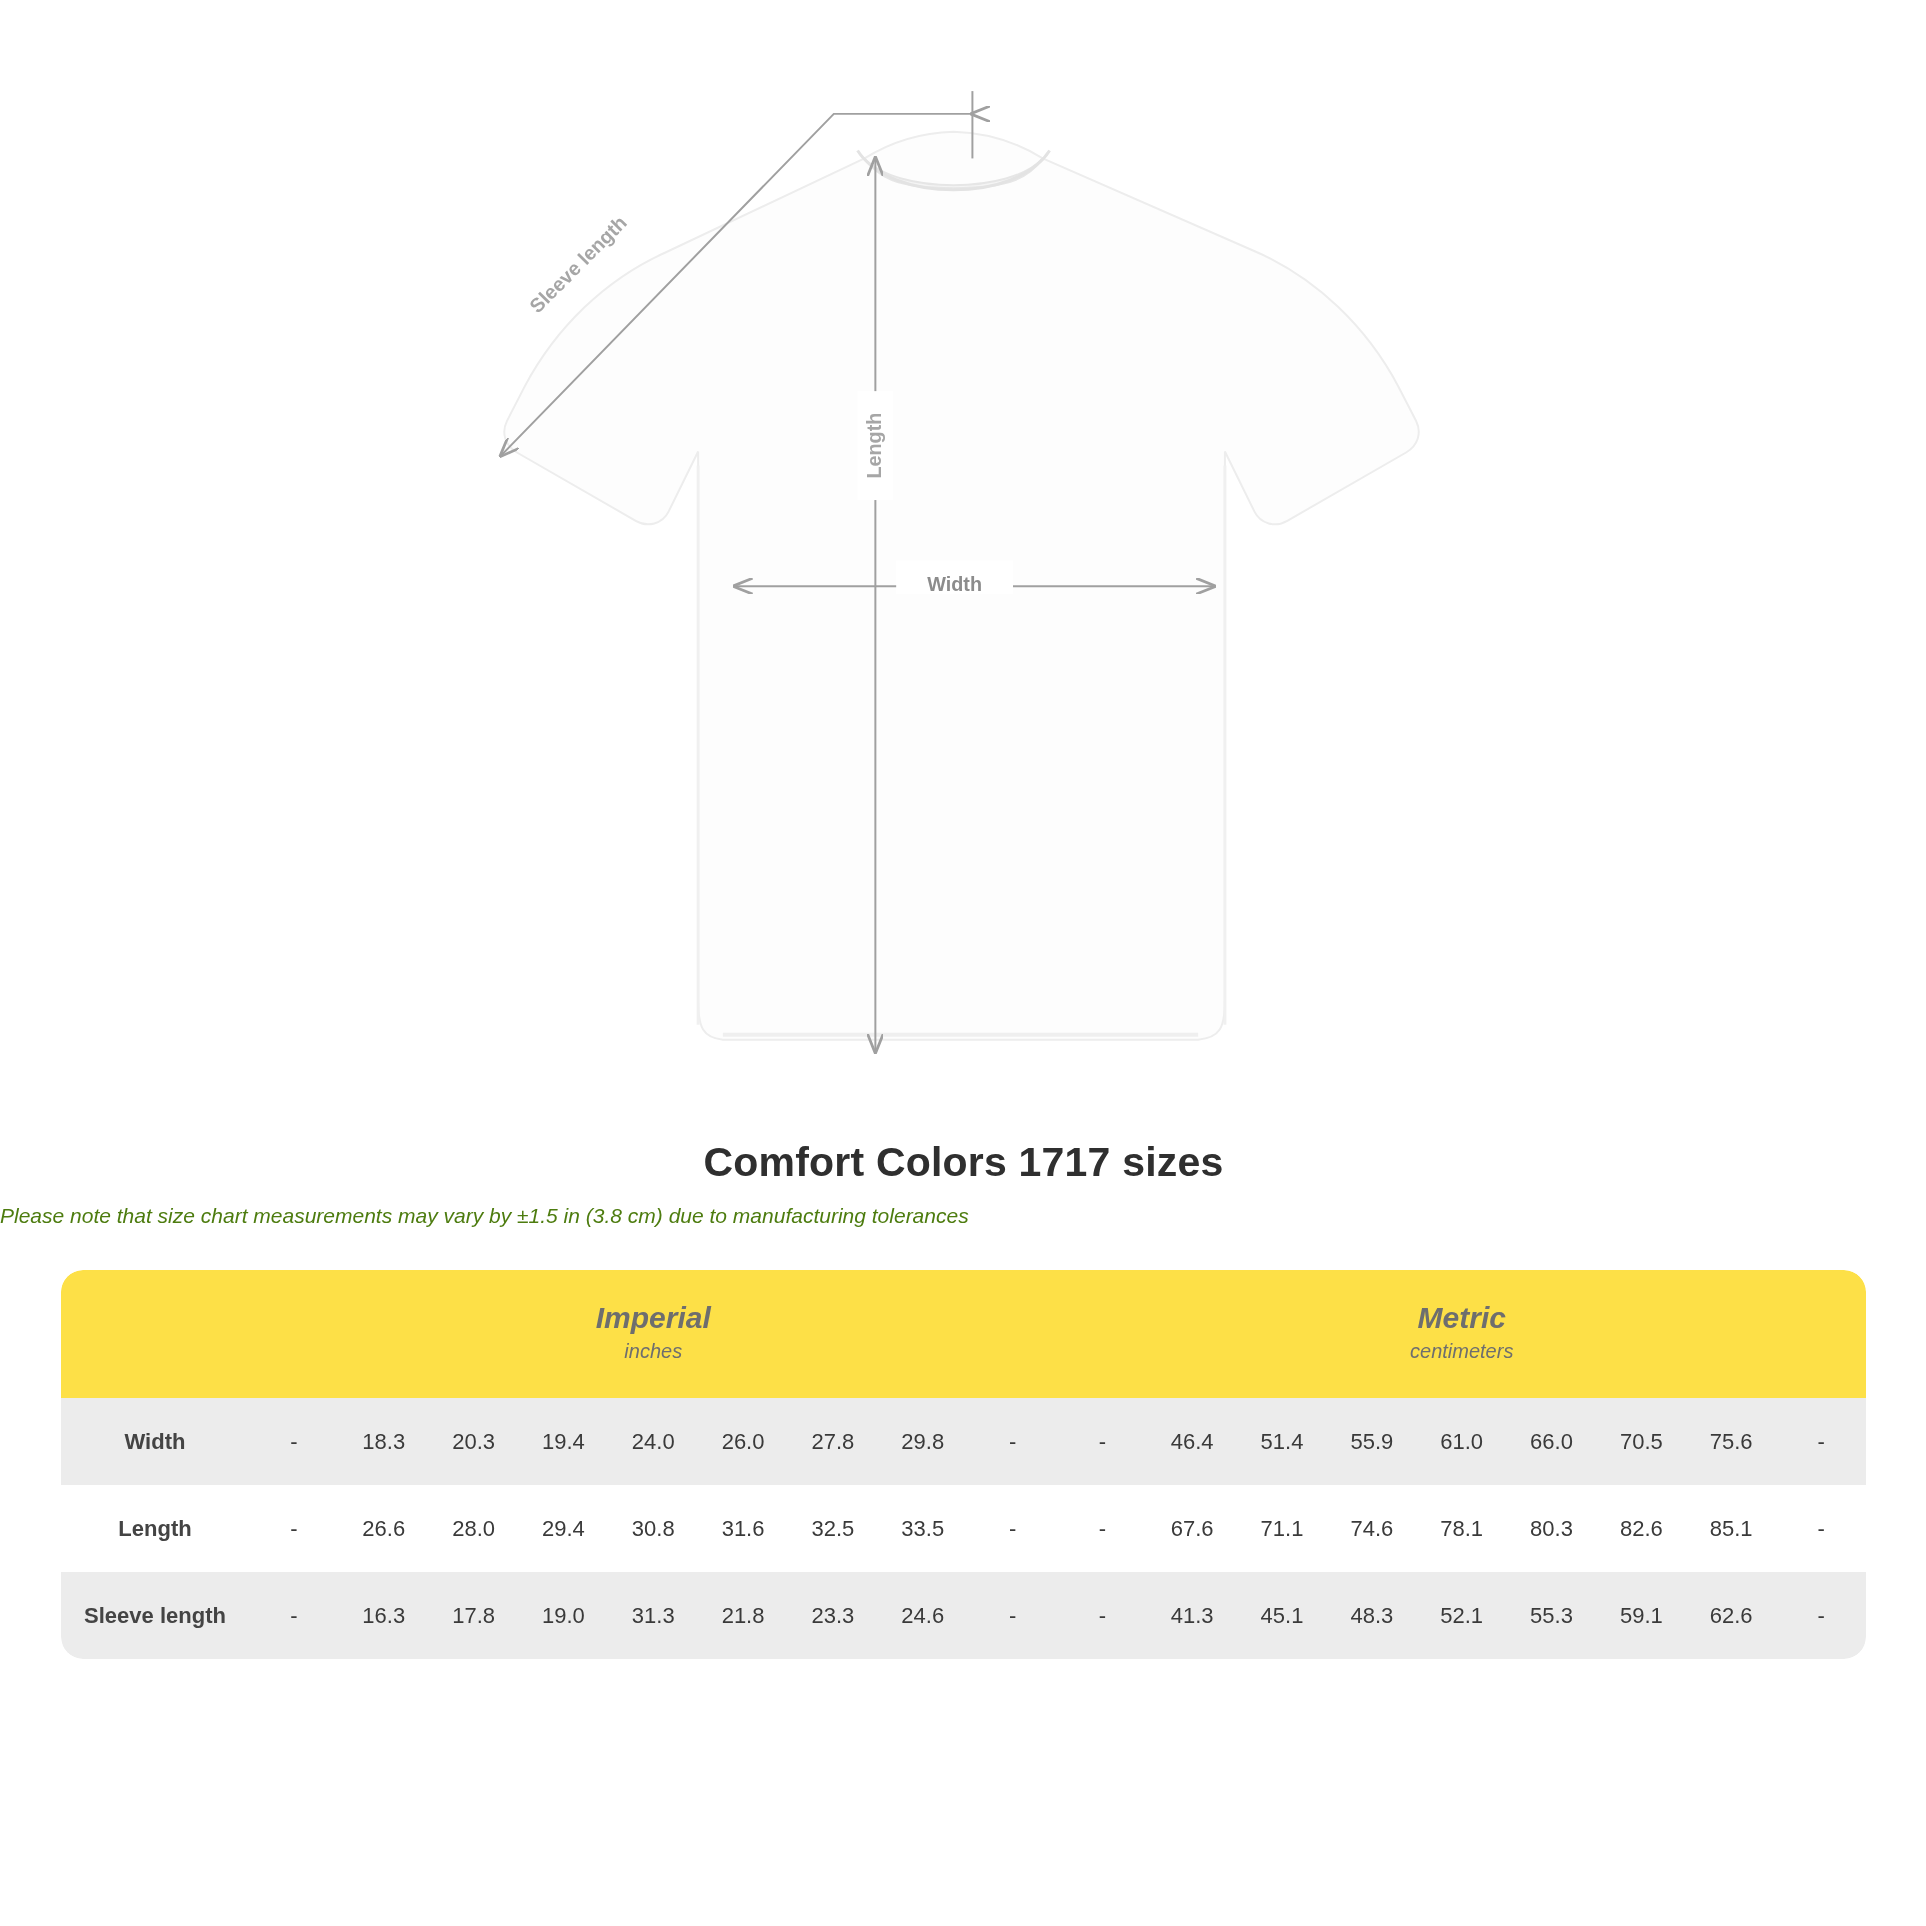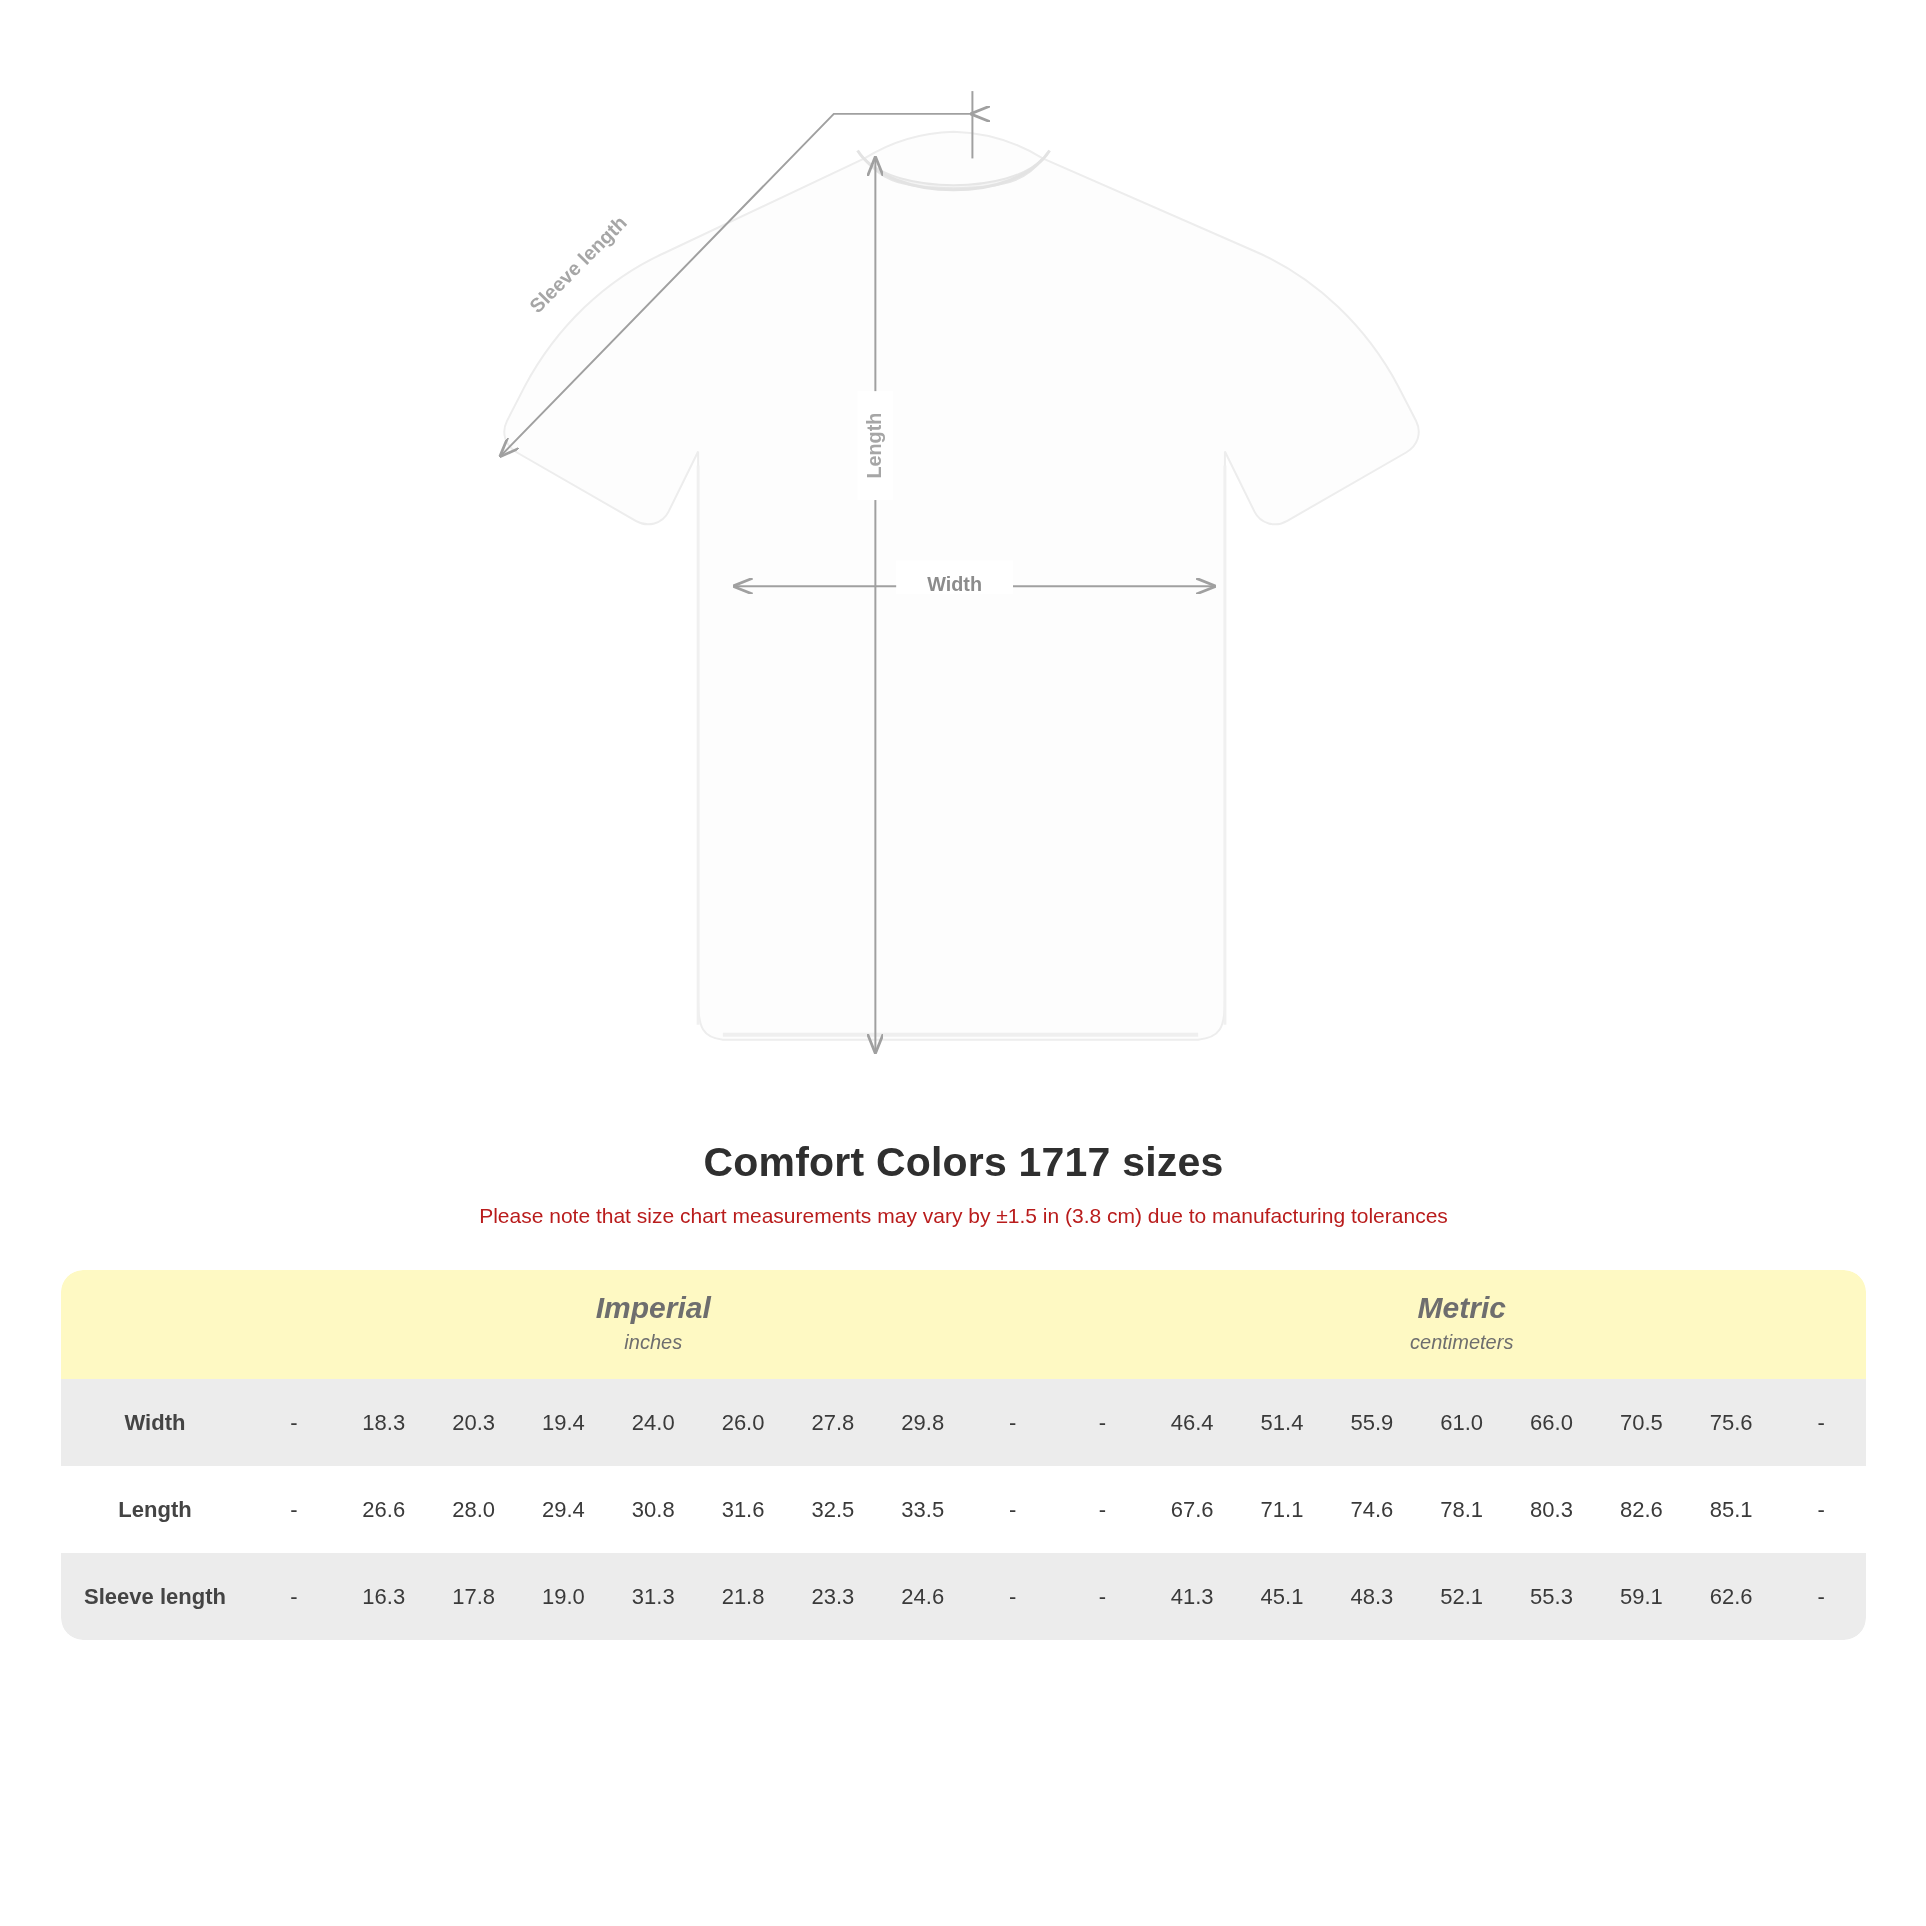--- a/index.html
+++ b/index.html
@@ -34,23 +34,23 @@
   
   .chart-title {
     text-align: center;
     font-size: 41px;
     font-weight: bold;
     color: #2f2f2f;
     margin-top: 30px;
     letter-spacing: 0.2px;
   }
   .chart-subtitle {
-    text-align: center;
     font-size: 21px;
-    color: #b91c1c;
+    font-style: italic;
+    color: #4d7c0f;
     margin-top: 18px;
   }
 
   
   .table-wrap {
     margin: 42px 61px 0 61px;
     border-radius: 22px;
     overflow: hidden;
     background: #ffffff;
   }
@@ -61,22 +61,22 @@
   }
   table.size-table td, table.size-table th {
     text-align: center;
     vertical-align: middle;
     font-size: 22px;
     color: #3a3a3a;
     border: none;
   }
   
   .unit-row td {
-    background: #fef9c3;
-    height: 109px;
+    background: #fde047;
+    height: 128px;
     padding: 0;
   }
   .unit-name {
     font-size: 30px;
     font-weight: bold;
     font-style: italic;
     color: #6e6e6e;
     line-height: 1.15;
   }
   .unit-sub {

